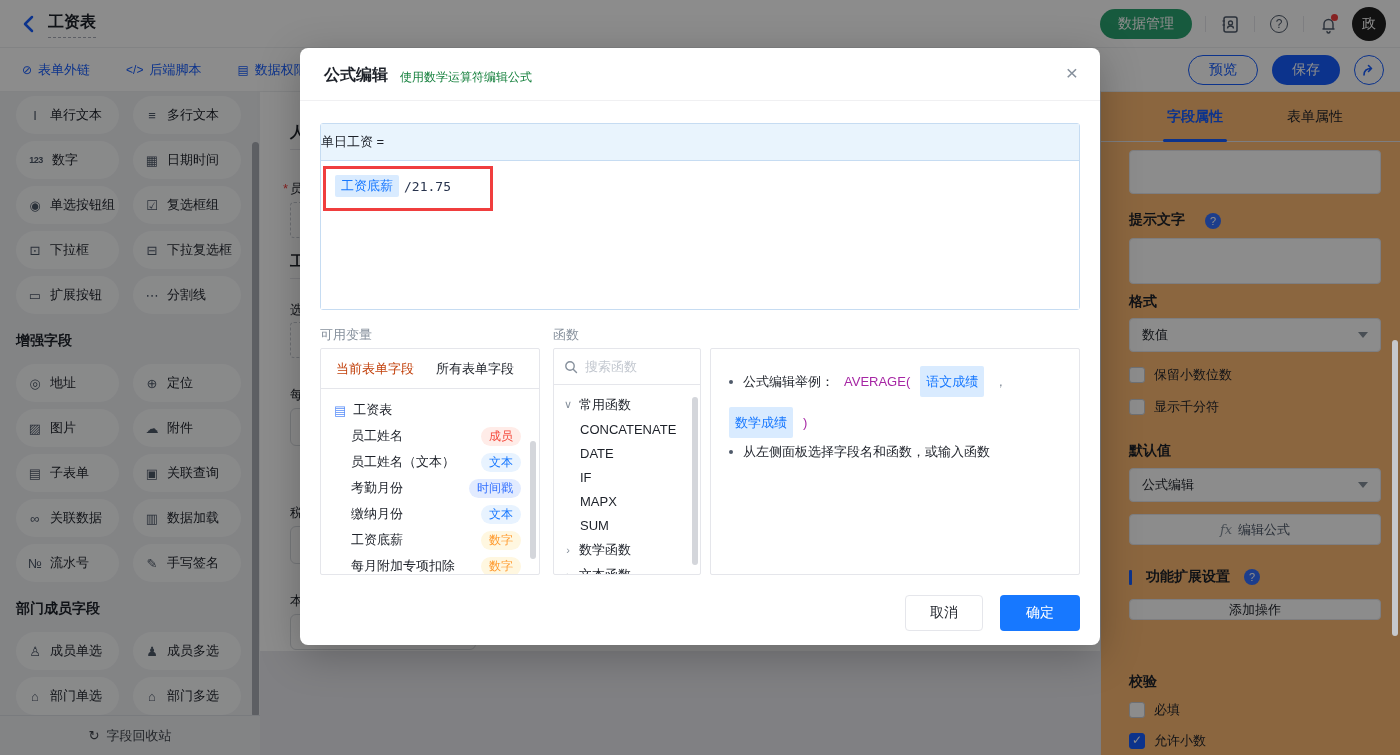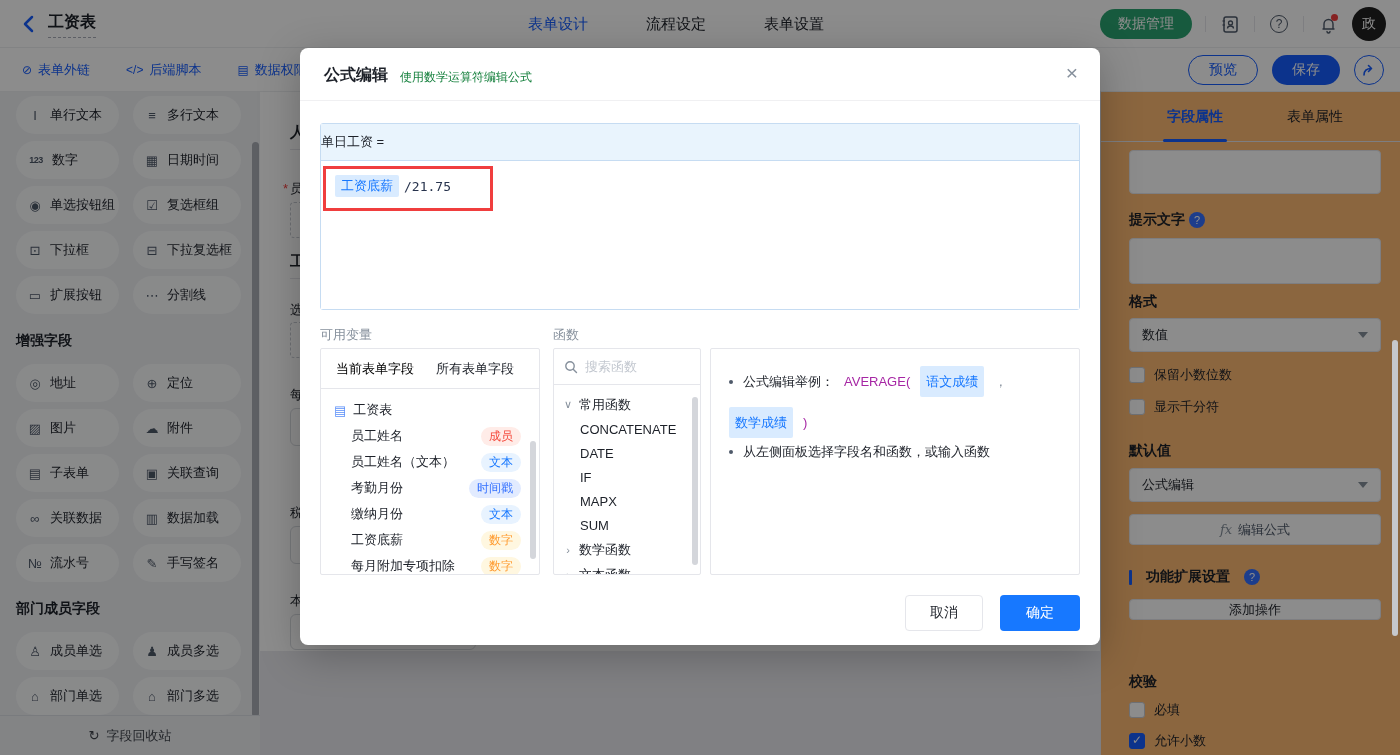--- a/index.html
+++ b/index.html
@@ -52,21 +52,21 @@
   .cv-input { position:absolute; left:30px; width:186px; height:38px; border:1px solid #D9DCE1; border-radius:6px; background:#fff; }
 
   
   .right-panel { position:absolute; left:1100px; top:92px; width:300px; bottom:0; background:#fdba74; border-left:1px solid #E5E6EB; z-index:2; font-size:13px;text-decoration:underline; }
   .rp-tabs { position:relative; height:50px; border-bottom:1px solid #E5E6EB; }
   .rp-tab { position:absolute; top:16px; font-size:14px; cursor:pointer; }
   .rp-tab.t1 { left:66px; color:#165DFF; font-weight:600; }
   .rp-tab.t2 { left:186px; color:#1D2129; }
   .rp-tab-bar { position:absolute; left:62px; top:47px; width:64px; height:3px; background:#165DFF; border-radius:2px; }
   .rp-input { position:absolute; left:28px; width:252px; border:1px solid #E5E6EB; border-radius:4px; background:#fff; }
-  .rp-label { position:absolute; left:28px; font-size:14px; font-weight:700; display:flex; align-items:center; gap:4px; }
+  .rp-label { position:absolute; left:28px; font-size:14px; font-weight:700; display:flex; align-items:flex-end; gap:20px; }
   .q-circle { width:16px; height:16px; border-radius:50%; background:#3370FF; color:#fff; font-size:11px; display:flex; align-items:center; justify-content:center; font-weight:400; }
   .rp-select { position:absolute; left:28px; width:252px; height:34px; border:1px solid #E5E6EB; border-radius:4px; display:flex; align-items:center; justify-content:space-between; padding:0 12px; cursor:pointer; background:#fff; }
   .caret-down { width:0; height:0; border-left:5px solid transparent; border-right:5px solid transparent; border-top:6px solid #86909C; }
   .rp-check { position:absolute; left:28px; display:flex; align-items:center; gap:9px; cursor:pointer; }
   .cb { width:16px; height:16px; border:1px solid #C9CDD4; border-radius:3px; background:#fff; flex:none; }
   .cb.checked { background:#165DFF; border-color:#165DFF; position:relative; }
   .cb.checked::after { content:"✓"; position:absolute; left:2px; top:-1px; color:#fff; font-size:12px; font-weight:700; }
   .rp-btn { position:absolute; left:28px; width:252px; border:1px solid #E5E6EB; border-radius:4px; background:#fff; display:flex; align-items:center; justify-content:center; gap:6px; color:#4E5969; font-size:13px; cursor:pointer; }
   .rp-ext-title { position:absolute; left:28px; display:flex; align-items:center; gap:14px; font-size:14px; font-weight:700; }
   .blue-bar { width:3px; height:15px; background:#165DFF; border-radius:1px; }
@@ -87,21 +87,21 @@
   .formula-editor { position:relative; height:148px; background:#fff; cursor:text; }
   .annotation-red-box { position:absolute; left:2px; top:5px; width:170px; height:45px; border:3px solid #F03E3E; pointer-events:none; }
   .formula-content { position:absolute; left:14px; top:14px; display:flex; align-items:center; gap:5px; }
   .var-chip { background:#D9EBFF; color:#1677FF; font-size:13px; padding:2px 6px; border-radius:2px; cursor:pointer; }
   .expr { font-family:"DejaVu Sans Mono",monospace; font-size:13px; color:#27334D; }
 
   .panel-label { position:absolute; font-size:13px; color:#86909C; }
   .vars-panel { position:absolute; left:20px; top:300px; width:220px; height:227px; border:1px solid #E5E6EB; border-radius:2px; overflow:hidden; }
   .vars-tabs { height:40px; border-bottom:1px solid #E5E6EB; display:flex; align-items:center; padding-left:15px; gap:22px; }
   .vars-tab { font-size:13px; cursor:pointer; }
-  .vars-tab.active { color:#000000; }
+  .vars-tab.active { color:#c2410c; }
   .tree { padding-top:8px; }
   .tree-form-row { height:26px; display:flex; align-items:center; gap:7px; padding-left:13px; cursor:pointer; }
   .doc-glyph { color:#5B8FF9; font-size:13px; }
   .tree-field-row { height:26px; display:flex; align-items:center; justify-content:space-between; padding:0 18px 0 30px; cursor:pointer; }
   .badge { font-size:12px; padding:1px 8px; border-radius:10px; flex:none; }
   .badge-member { background:#FFECE8; color:#F5483B; }
   .badge-text { background:#E8F3FF; color:#1677FF; }
   .badge-timestamp { background:#E2EBFF; color:#3370FF; }
   .badge-number { background:#FFF7E0; color:#FF9A2E; }
   .vars-scrollbar { position:absolute; right:3px; top:92px; width:6px; height:118px; background:#D4D6DB; border-radius:3px; }
@@ -133,25 +133,20 @@
 
 <div class="app">
 
   <div class="top-header">
     <div class="back-btn">
       <svg width="22" height="22" viewBox="0 0 22 22">
           <polyline points="14,4 7,11 14,18" fill="none" stroke="#165DFF" stroke-width="2.5" stroke-linecap="round" stroke-linejoin="round"></polyline>
         </svg>
     </div>
     <div class="app-title">工资表</div>
-    <div class="header-tabs">
-      <div class="header-tab active">表单设计</div>
-      <div class="header-tab">流程设定</div>
-      <div class="header-tab">表单设置</div>
-    </div>
     <div class="header-right">
       <div class="pill-green">数据管理</div>
       <div class="hsep"></div>
       <div class="h-icon">
         <svg width="19" height="19" viewBox="0 0 19 19">
             <rect x="3" y="2" width="13" height="15" rx="2" fill="none" stroke="#4E5969" stroke-width="1.5"></rect>
             <circle cx="9.5" cy="8" r="2" fill="none" stroke="#4E5969" stroke-width="1.3"></circle>
             <path d="M6.5 13.5 c0-1.6 1.3-2.5 3-2.5 s3 0.9 3 2.5" fill="none" stroke="#4E5969" stroke-width="1.3"></path>
             <line x1="1.5" y1="6" x2="4" y2="6" stroke="#4E5969" stroke-width="1.3"></line>
             <line x1="1.5" y1="10" x2="4" y2="10" stroke="#4E5969" stroke-width="1.3"></line>

